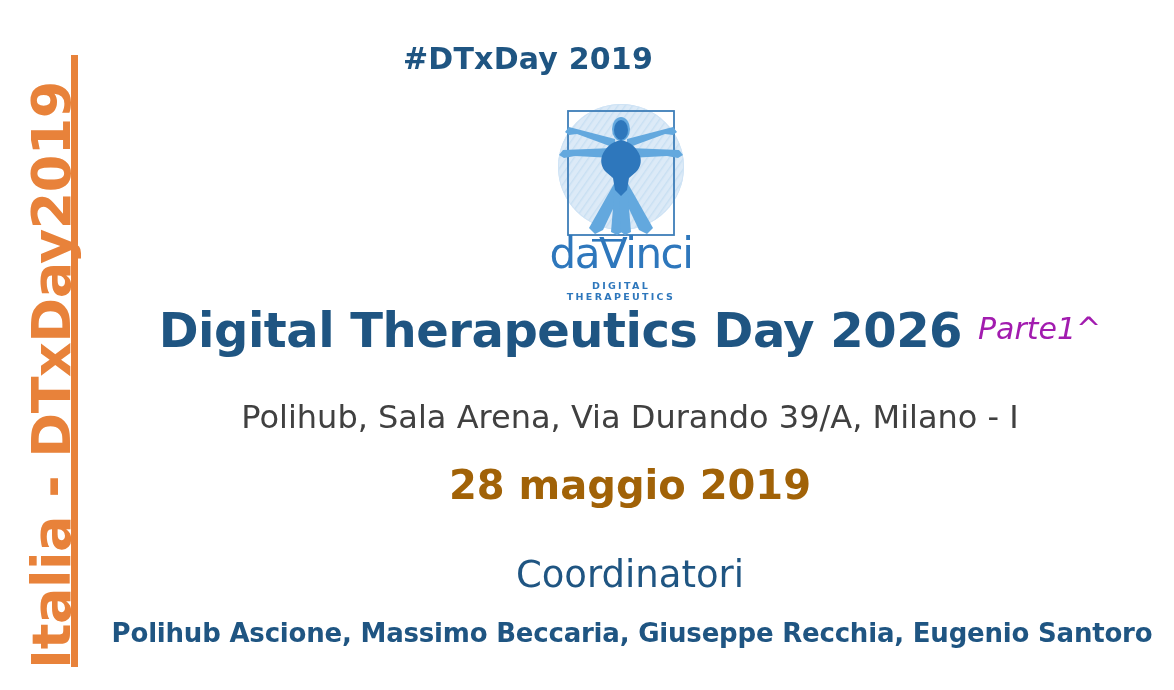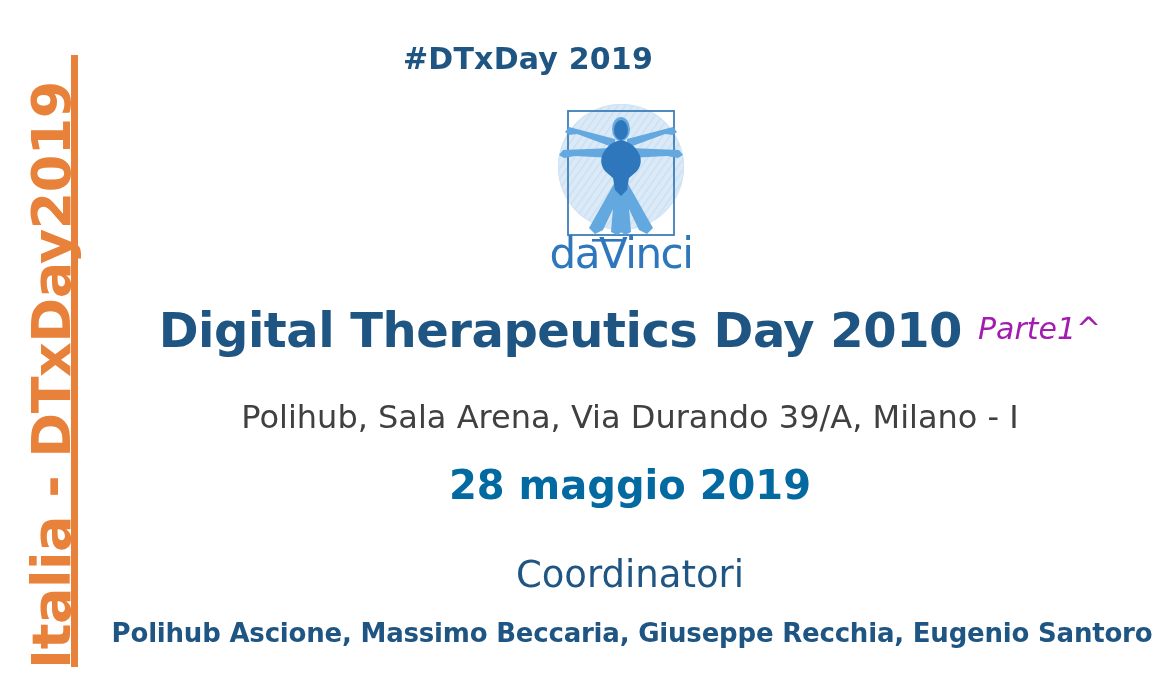--- a/index.html
+++ b/index.html
@@ -150,21 +150,21 @@
 
   .date {
     position: absolute;
     left: 100px;
     top: 462px;
     width: 1060px;
     text-align: center;
     font-family: "DejaVu Sans", sans-serif;
     font-weight: bold;
     font-size: 40px;
-    color: #0369a1;
+    color: #a16207;
     white-space: nowrap;
   }
 
   .coord-label {
     position: absolute;
     left: 100px;
     top: 553px;
     width: 1060px;
     text-align: center;
     font-family: "DejaVu Sans", sans-serif;
@@ -247,25 +247,26 @@
         <ellipse cx="76" cy="26" rx="7" ry="10"></ellipse>
       </g>
     </svg>
     <div class="logo-type">
       <span class="logo-word">
         <svg width="152" height="46" viewBox="0 0 152 46" style="display:block">
           <text x="76" y="36" text-anchor="middle" font-family="DejaVu Sans, sans-serif" font-size="42" letter-spacing="-1.5" fill="#2E77BC">daVinci</text>
           <rect x="47" y="7" width="30" height="2.6" fill="#2E77BC"></rect>
         </svg>
       </span>
+      <span class="logo-sub">DIGITAL THERAPEUTICS</span>
     </div>
   </div>
 
   <div class="title-row">
-    <span class="title-main">Digital Therapeutics Day 2010</span><span class="title-part">Parte1^</span>
+    <span class="title-main">Digital Therapeutics Day 2026</span><span class="title-part">Parte1^</span>
   </div>
 
   <div class="venue">Polihub, Sala Arena, Via Durando 39/A, Milano - I</div>
 
   <div class="date">28 maggio 2019</div>
 
   <div class="coord-label">Coordinatori</div>
   <div class="coord-names">Polihub Ascione, Massimo Beccaria, Giuseppe Recchia, Eugenio Santoro</div>
 
 </div>

